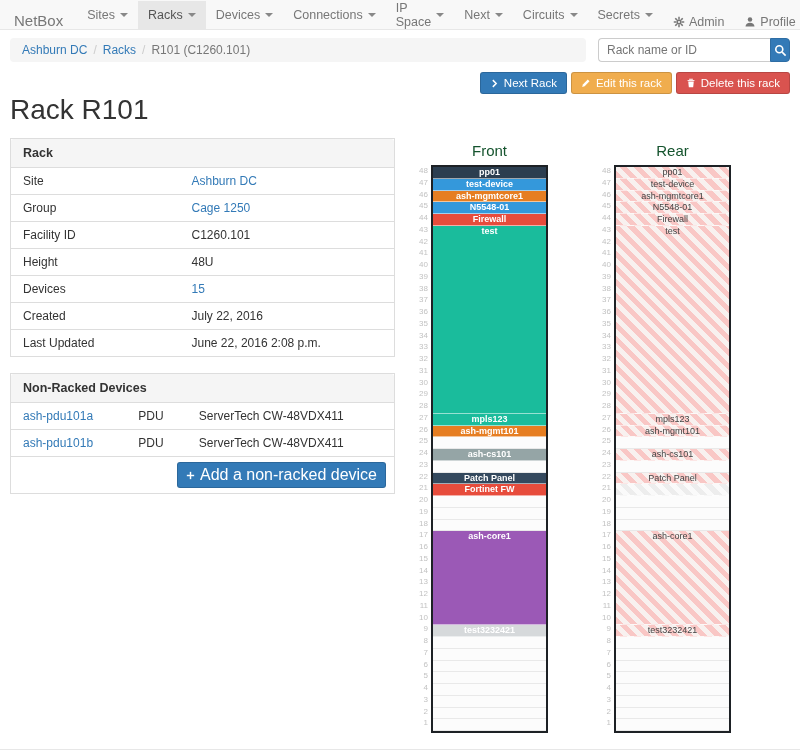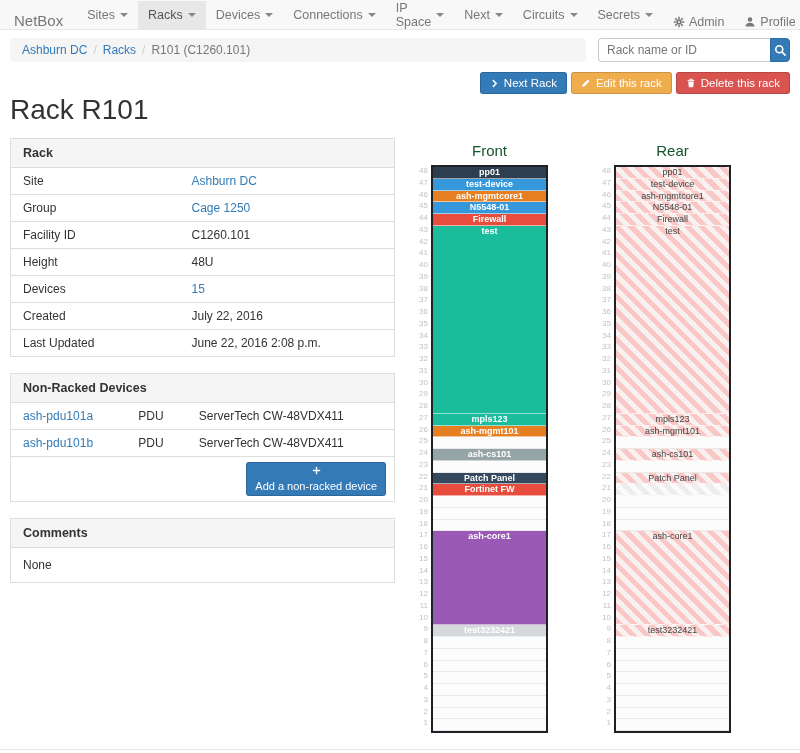--- a/index.html
+++ b/index.html
@@ -48,21 +48,21 @@
 
   
   .panel { border:1px solid #ddd; border-radius:0; margin-bottom:16px; background:#fff; }
   .panel-heading { background:#f5f5f5; border-bottom:1px solid #ddd; padding:7px 12px;
                    font-weight:bold; font-size:12.5px; border-radius:3px 3px 0 0; }
   table.attr-table, table.nr-table { width:100%; border-collapse:collapse; font-size:12px; }
   .attr-table td, .nr-table td { padding:6px 12px; border-top:1px solid #ddd; color:#333; }
   .attr-table tr:first-child td, .nr-table tr:first-child td { border-top:none; }
   td.attr-label { width:44%; }
   .nr-footer { border-top:1px solid #ddd; padding:5px 8px; text-align:right; }
-  .btn-add { background:#337ab7; font-size:11px; padding:3px 8px;flex-direction:column; }
+  .btn-add { background:#337ab7; font-size:16px; padding:3px 8px; }
   .comments-body { padding:10px 12px; font-size:12px; }
 
   
   .rack-title { text-align:center; font-size:15px; color:#14532d; margin:4px 0 6px 14px; width:117px; }
   .rack-wrap { display:flex; }
   .unit-numbers { display:flex; flex-direction:column; width:14px; }
   .unit-number { height:var(--uh); line-height:var(--uh); font-size:8px; color:#c2c2c2;
                  text-align:right; padding-right:3px; }
   .rack-body { width:117px; border:2px solid #1d2125; display:flex; flex-direction:column; background:#fff; }
   .rack-seg { display:flex; align-items:flex-start; justify-content:center; overflow:hidden;
@@ -263,24 +263,20 @@
               <svg width="9" height="9" viewBox="0 0 16 16">
                   <line x1="8" y1="1.5" x2="8" y2="14.5" stroke="#fff" stroke-width="2.6"></line>
                   <line x1="1.5" y1="8" x2="14.5" y2="8" stroke="#fff" stroke-width="2.6"></line>
                 </svg>
             </span>
             <span>Add a non-racked device</span>
           </div>
         </div>
       </div>
 
-      <div class="panel">
-        <div class="panel-heading">Comments</div>
-        <div class="comments-body">None</div>
-      </div>
     </div>
 
     <div class="racks">
       <div class="rack-diagram front">
         <div class="rack-title">Front</div>
         <div class="rack-wrap">
           <div class="unit-numbers">
               <div class="unit-number">48</div>
               <div class="unit-number">47</div>
               <div class="unit-number">46</div>

